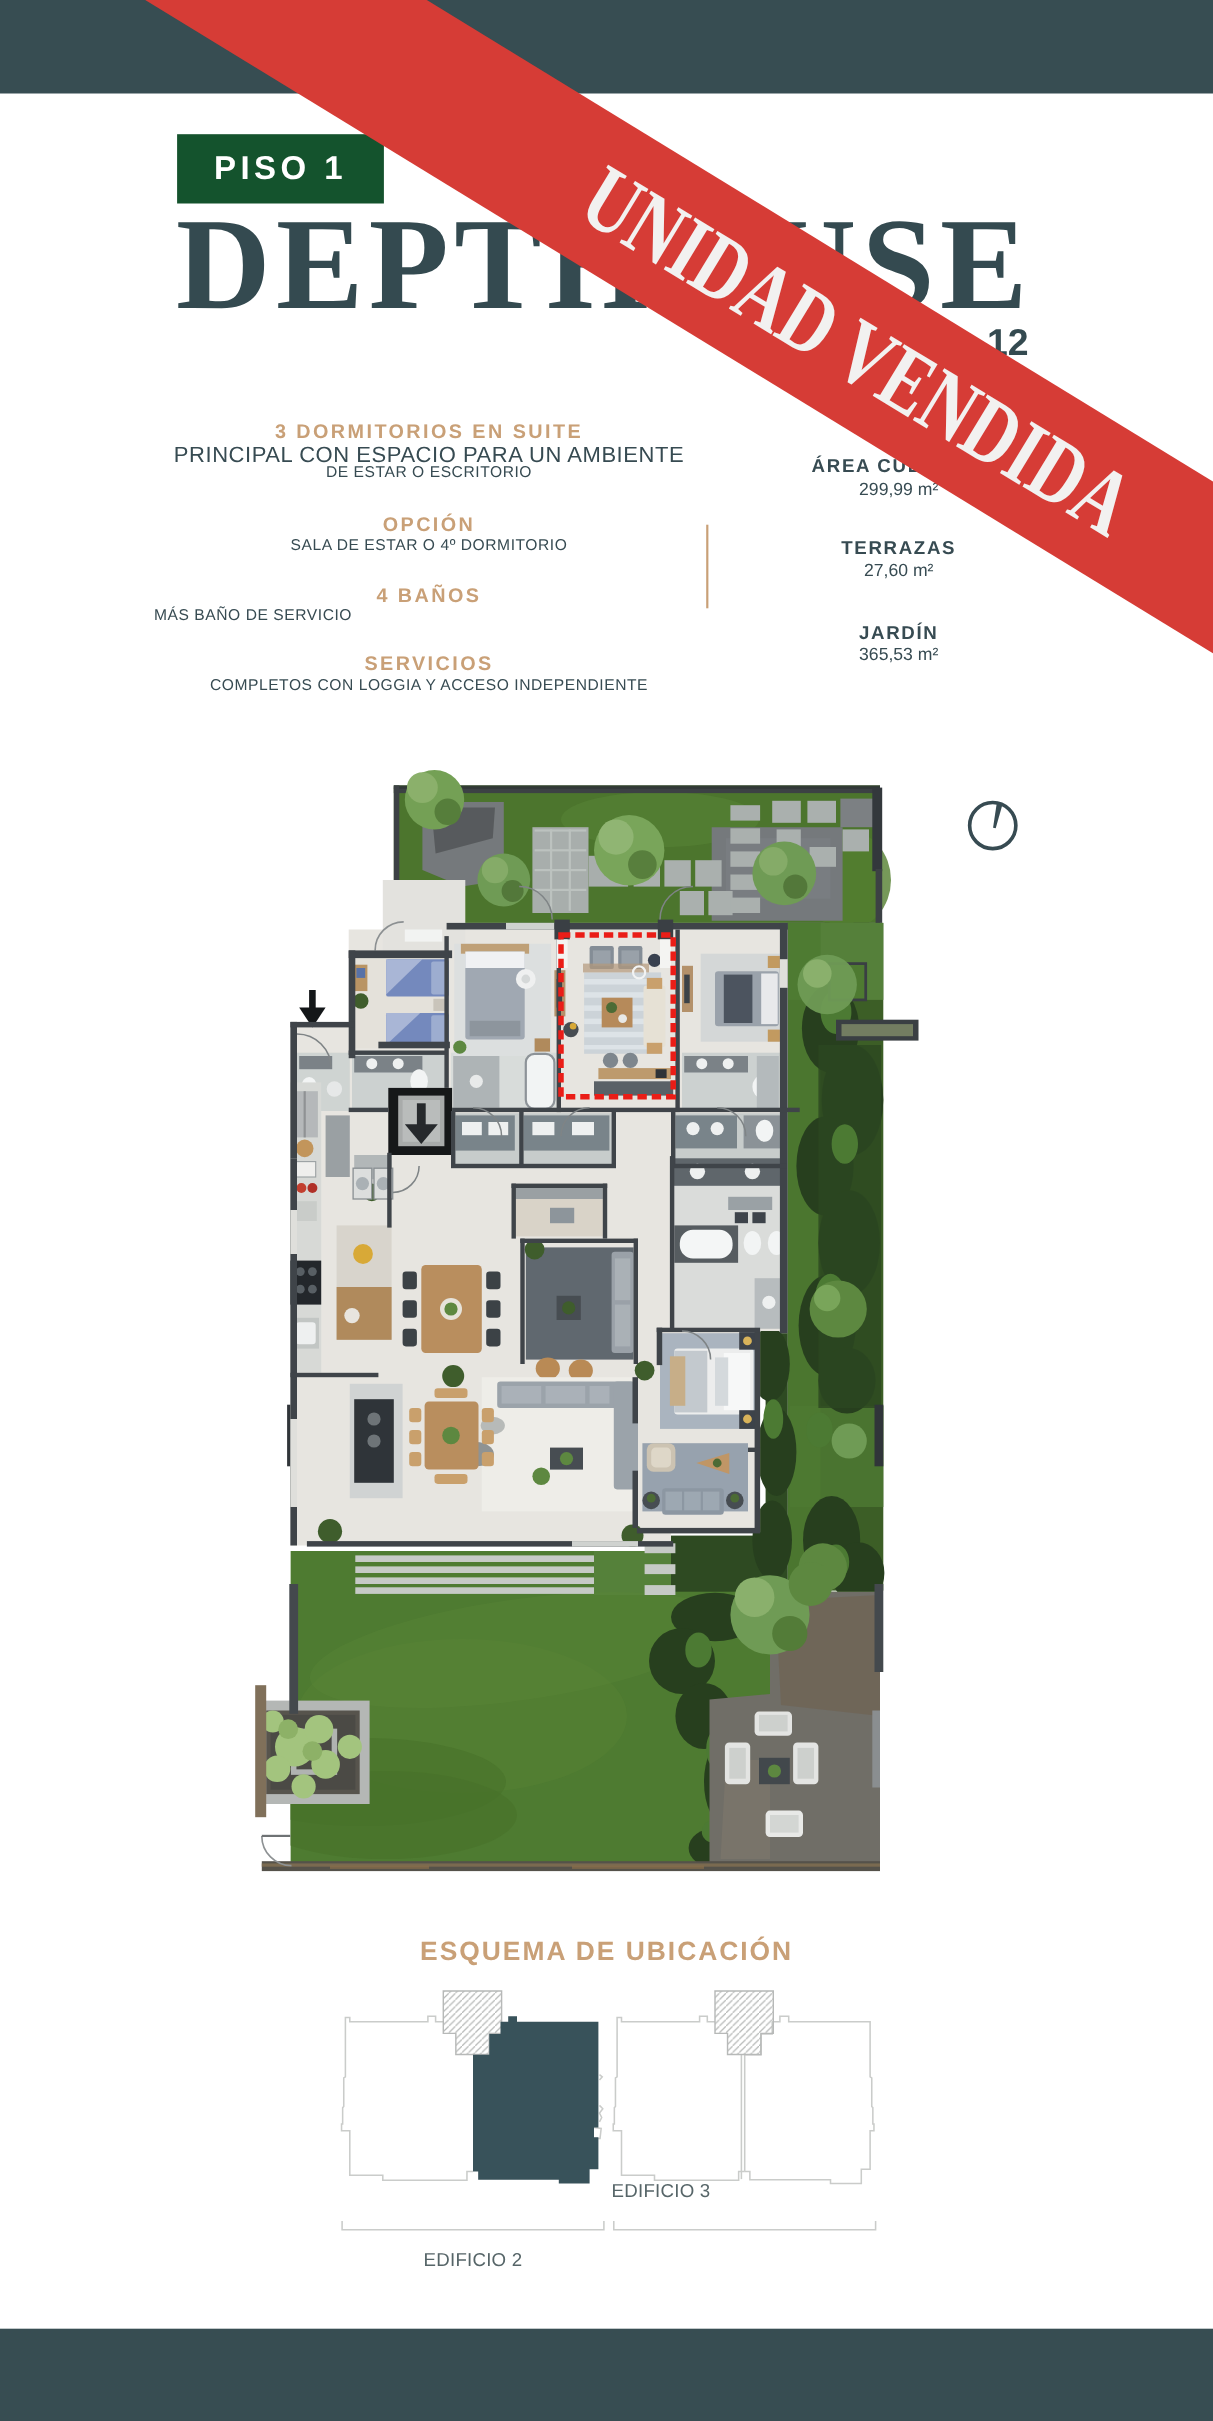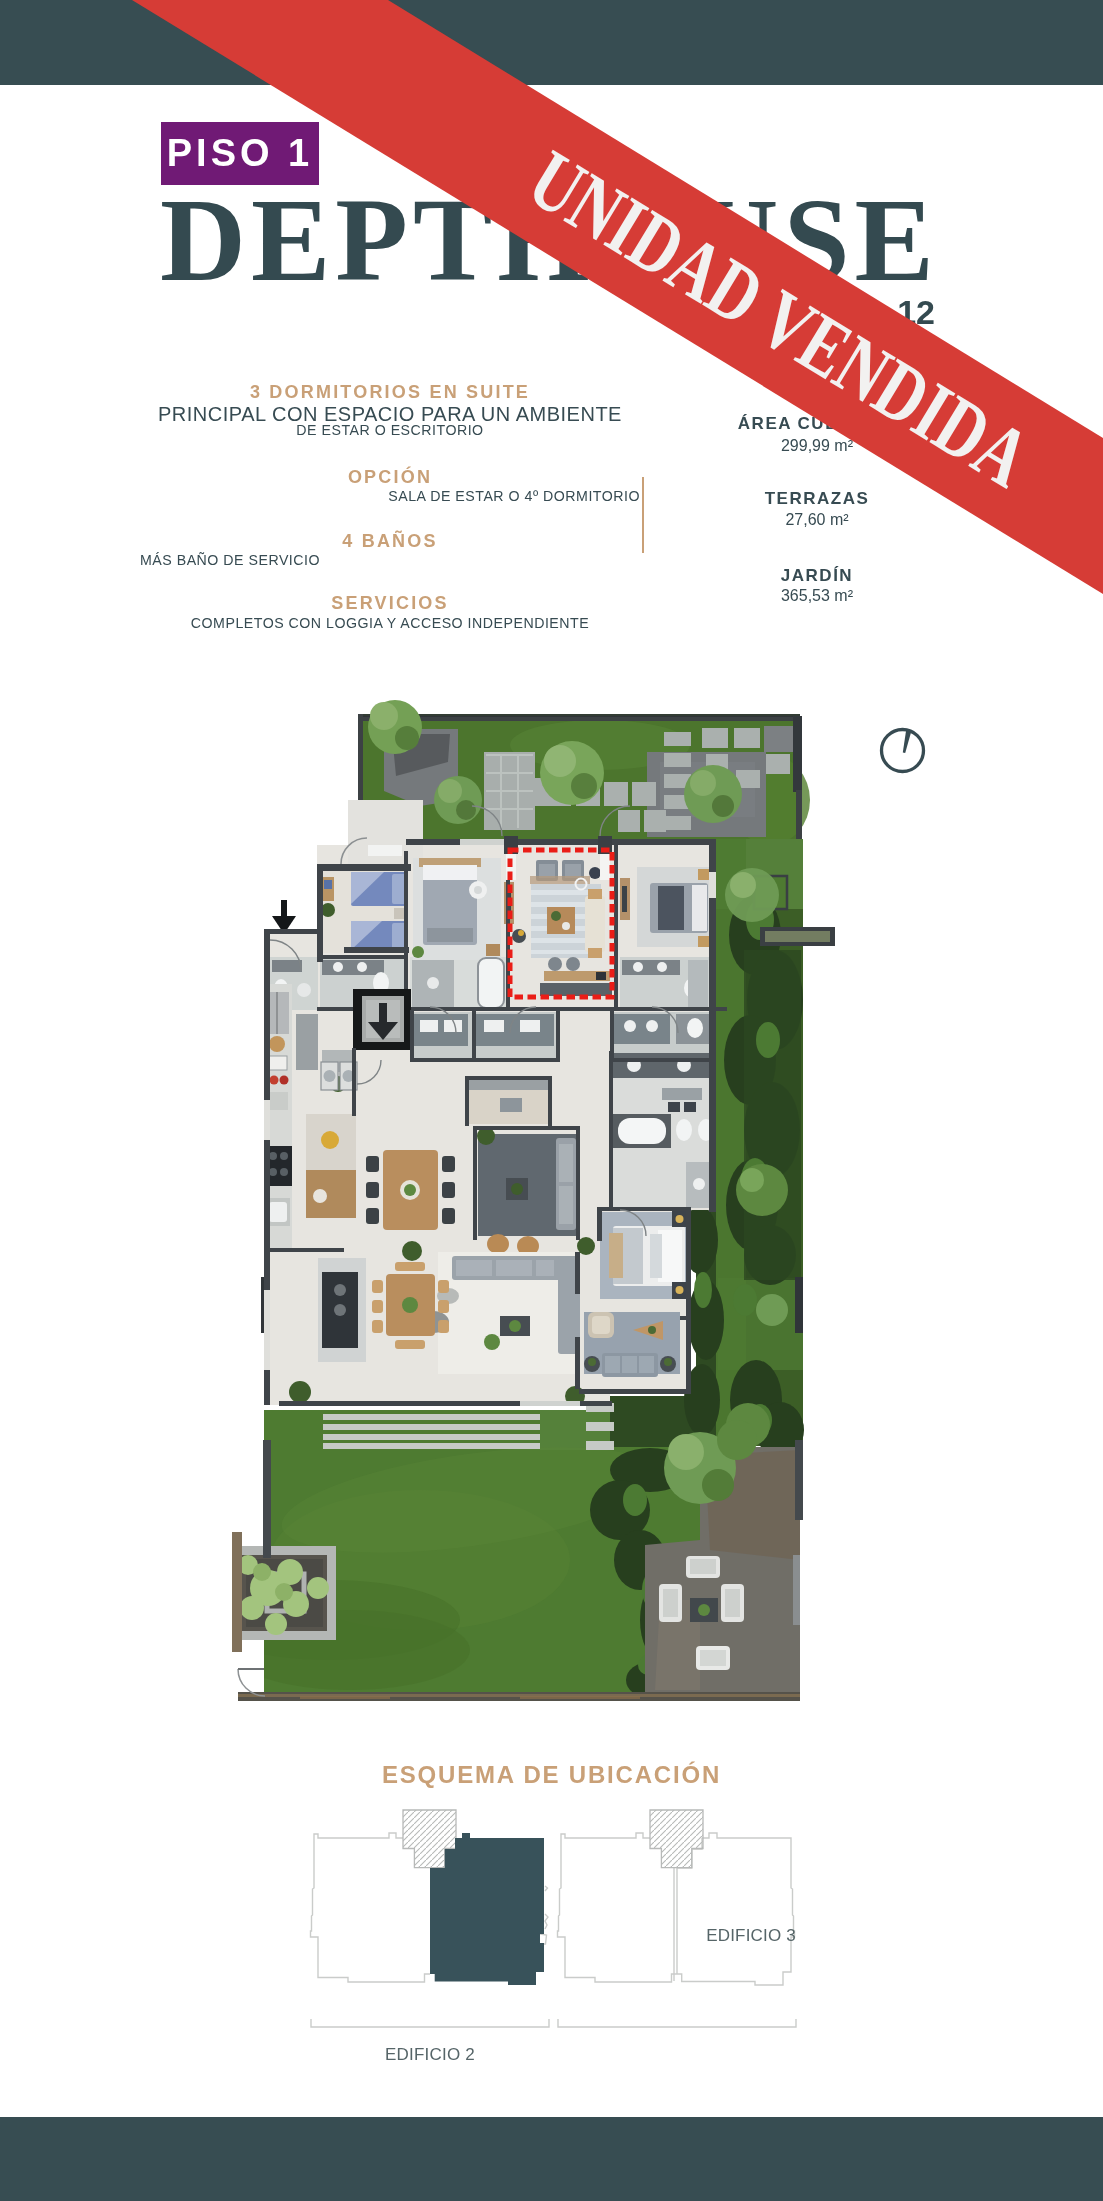--- a/index.html
+++ b/index.html
@@ -7,38 +7,38 @@
        font-family:"Liberation Sans",sans-serif;}
   .abs{position:absolute;}
   .tanh{color:#C9A077;font-weight:bold;letter-spacing:1.6px;}
   .dark{color:#374B52;}
 </style>
 </head>
 <body>
 
 <div class="abs" style="left:0;top:0;width:1103px;height:85px;background:#374D52;"></div>
 
-<div class="abs" style="left:161px;top:122px;width:158px;height:63px;background:#701a75;
+<div class="abs" style="left:161px;top:122px;width:188px;height:63px;background:#14532d;
      display:flex;align-items:center;justify-content:center;color:#fff;font-weight:bold;
-     font-size:38px;letter-spacing:4px;">PISO 1</div>
+     font-size:30px;letter-spacing:4px;">PISO 1</div>
 
 <div class="abs" style="left:160px;top:181px;font-family:'Liberation Serif',serif;font-weight:bold;
      font-size:119px;letter-spacing:5px;color:#344A50;line-height:1;">DEPTHOUSE</div>
 
 <div class="abs" style="left:851px;top:293px;width:84px;text-align:right;font-weight:bold;
      font-size:34px;color:#344A50;">12</div>
 
 <div class="abs" style="left:140px;top:0;width:500px;height:0;">
 
   <div class="abs tanh" style="top:382px;width:500px;text-align:center;font-size:18px;letter-spacing:2.2px;">3 DORMITORIOS EN SUITE</div>
   <div class="abs dark" style="top:403px;width:500px;text-align:center;font-size:20px;letter-spacing:0.5px;">PRINCIPAL CON ESPACIO PARA UN AMBIENTE</div>
   <div class="abs dark" style="top:422px;width:500px;text-align:center;font-size:14.2px;letter-spacing:0.5px;">DE ESTAR O ESCRITORIO</div>
 
   <div class="abs tanh" style="top:467px;width:500px;text-align:center;font-size:18px;letter-spacing:2.2px;">OPCIÓN</div>
-  <div class="abs dark" style="top:488px;width:500px;text-align:right;font-size:14.2px;letter-spacing:0.5px;">SALA DE ESTAR O 4º DORMITORIO</div>
+  <div class="abs dark" style="top:488px;width:500px;text-align:center;font-size:14.2px;letter-spacing:0.5px;">SALA DE ESTAR O 4º DORMITORIO</div>
 
   <div class="abs tanh" style="top:531px;width:500px;text-align:center;font-size:18px;letter-spacing:2.2px;">4 BAÑOS</div>
   <div class="abs dark" style="top:552px;width:500px;text-align:left;font-size:14.2px;letter-spacing:0.5px;">MÁS BAÑO DE SERVICIO</div>
 
   <div class="abs tanh" style="top:593px;width:500px;text-align:center;font-size:18px;letter-spacing:2.2px;">SERVICIOS</div>
   <div class="abs dark" style="top:615px;width:500px;text-align:center;font-size:14.2px;letter-spacing:0.5px;">COMPLETOS CON LOGGIA Y ACCESO INDEPENDIENTE</div>
 </div>
 
 <div class="abs" style="left:642px;top:477px;width:2px;height:76px;background:#C9A077;"></div>
 
@@ -794,20 +794,20 @@
       <path d="M 650 1810 L 703 1810 L 703 1848.5 L 691.8 1848.5 L 691.8 1867.7 L 661.4 1867.7 L 661.4 1848.5 L 650 1848.5 Z" fill="url(#hatch)" stroke="#b7b9b8" stroke-width="1.3"></path>
     </g>
 
 <g fill="none" stroke="#caccca" stroke-width="1.4">
       <path d="M 558 2019 L 558 2027 L 796 2027 L 796 2019"></path>
     </g>
 </svg>
 
 <div class="abs dark" style="left:310px;top:2045px;width:240px;text-align:center;font-size:17px;color:#566568;letter-spacing:0.2px;">EDIFICIO 2</div>
 
-<div class="abs dark" style="left:556px;top:1926px;width:240px;text-align:right;font-size:17px;color:#566568;letter-spacing:0.2px;">EDIFICIO 3</div>
+<div class="abs dark" style="left:556px;top:1982px;width:240px;text-align:left;font-size:17px;color:#566568;letter-spacing:0.2px;">EDIFICIO 3</div>
 
 <div class="abs" style="left:0;top:2117px;width:1103px;height:84px;background:#374D52;"></div>
 
 <svg class="abs" style="left:0;top:0;z-index:40;" width="1103" height="700" viewBox="0 0 1103 700">
   <polygon points="132,0 388,0 1103,438 1103,594" fill="#D63C36"></polygon>
   <text x="0" y="0" transform="translate(523,196) rotate(31.2)" textLength="566" lengthAdjust="spacingAndGlyphs" font-family="Liberation Serif,serif" font-weight="bold" font-size="84" fill="#F2F1F0">UNIDAD VENDIDA</text>
 </svg>
 
 </body></html>

